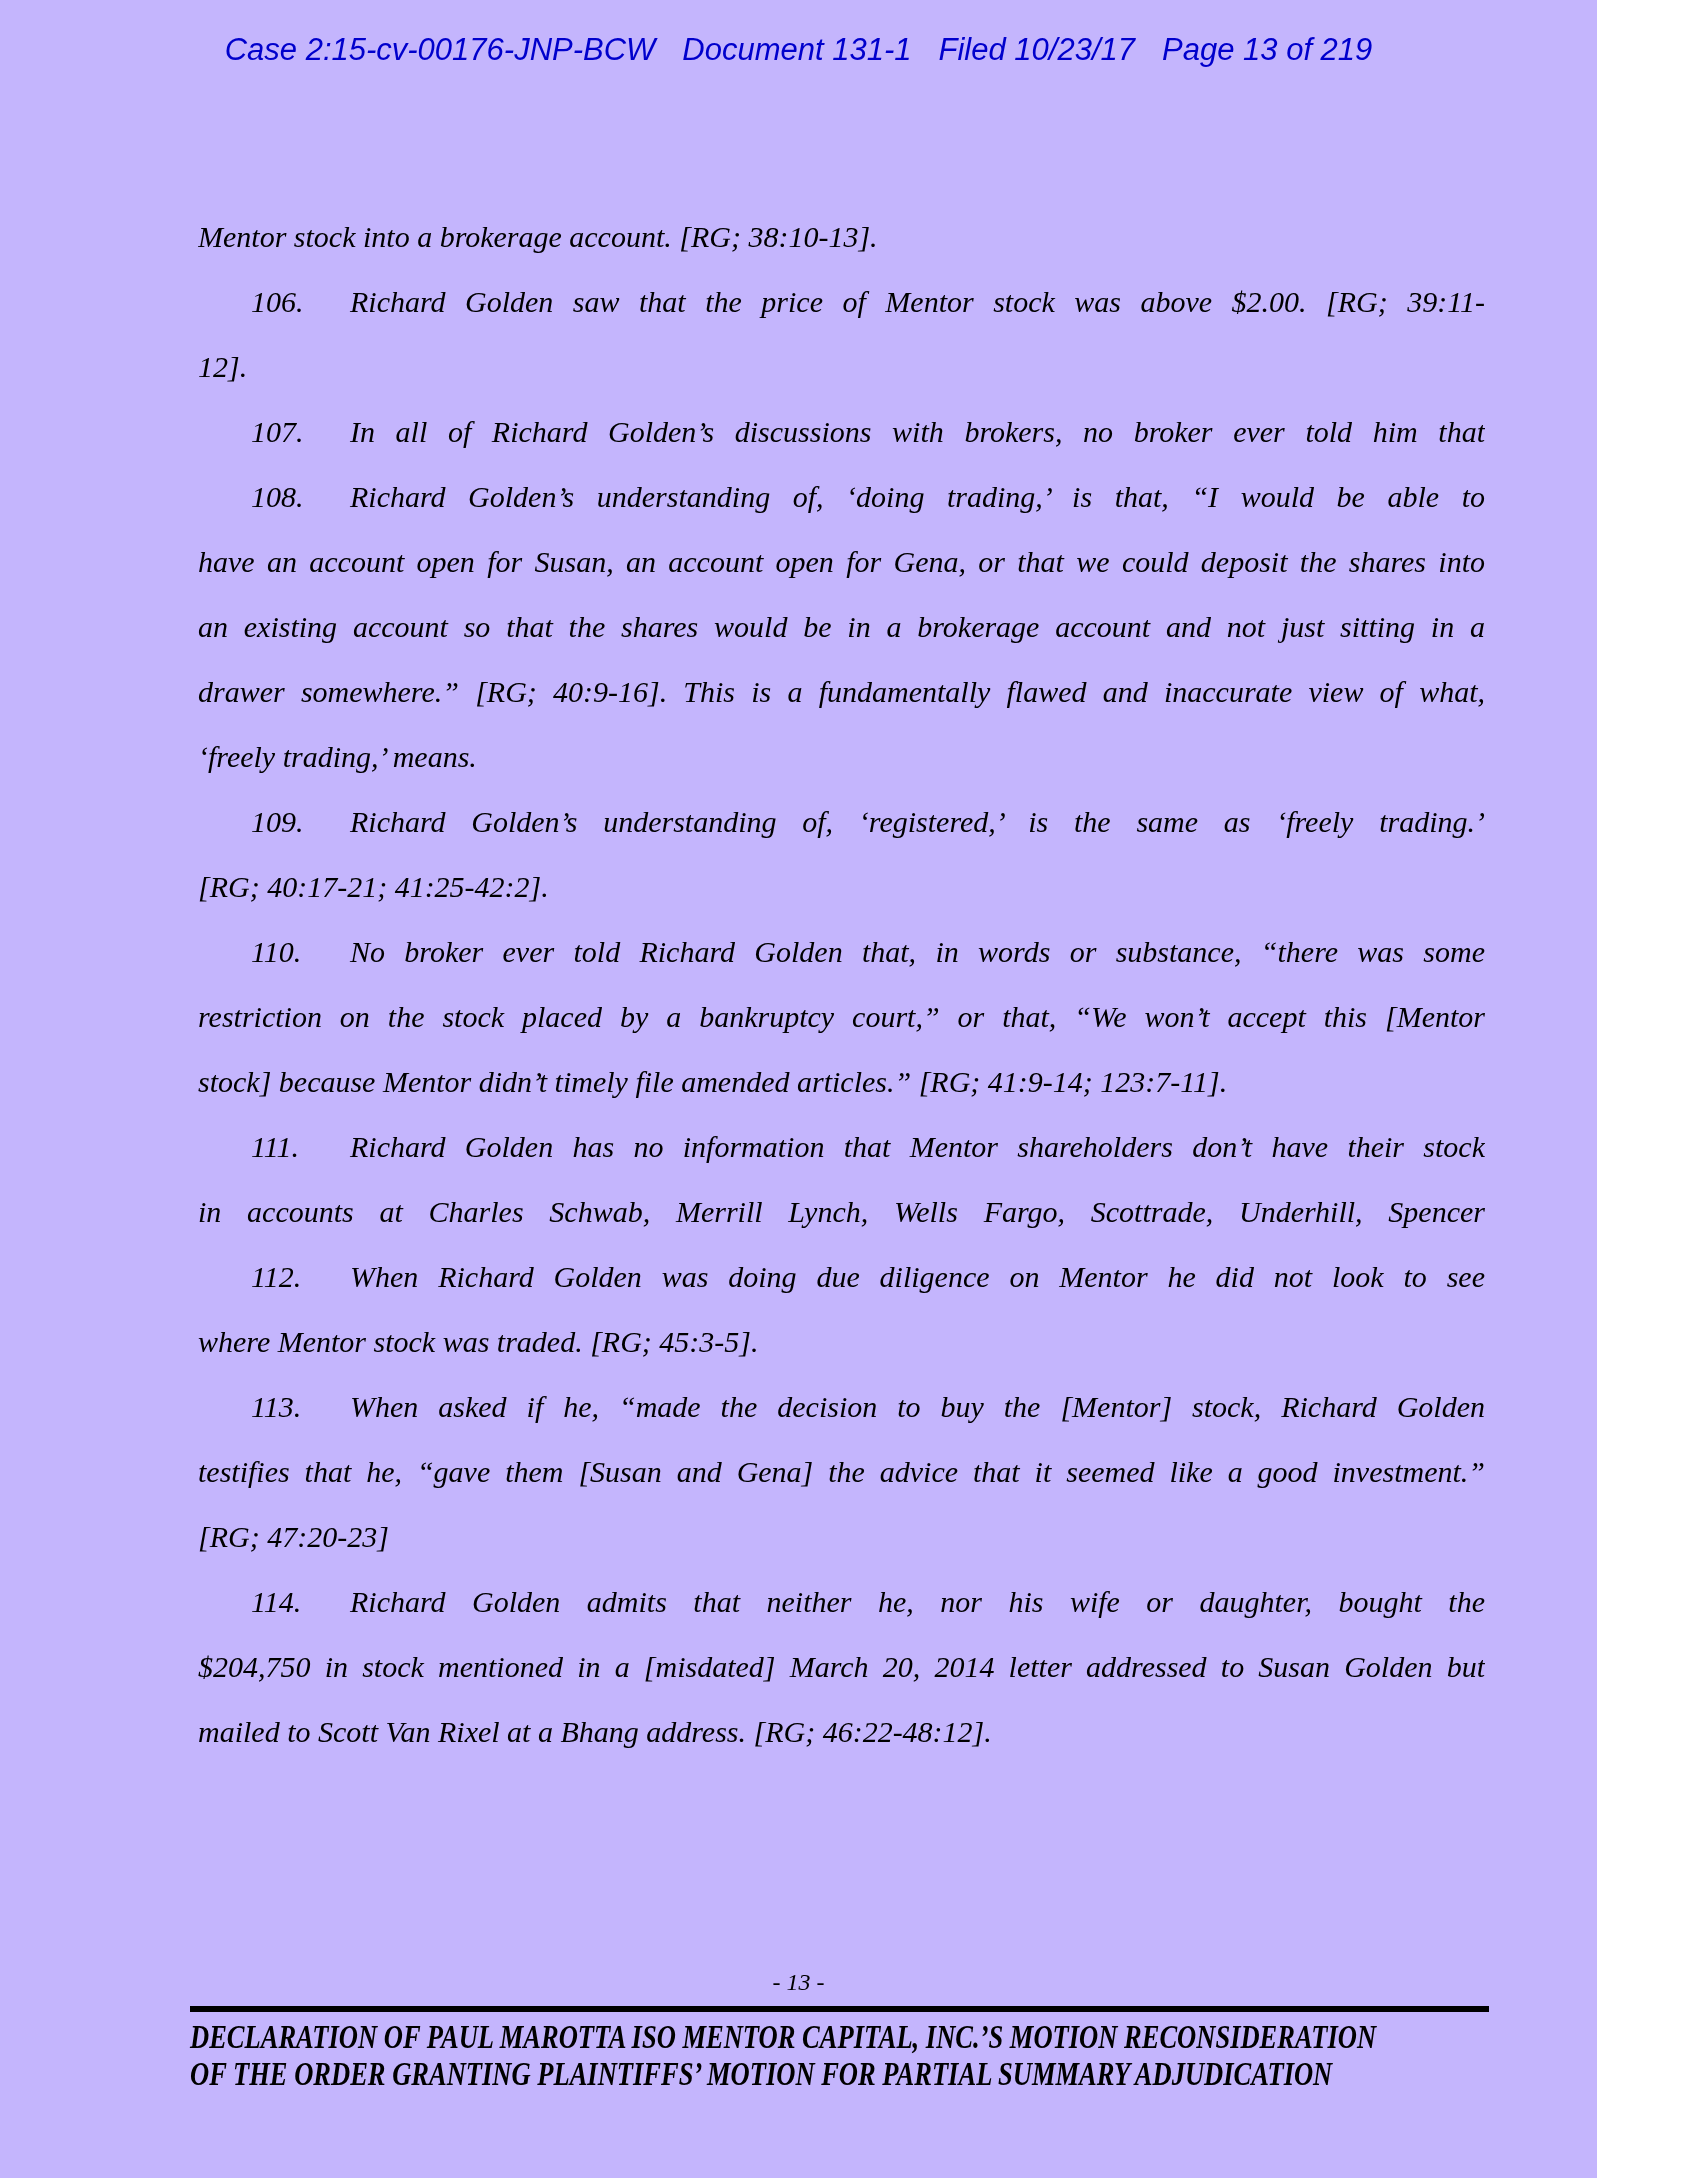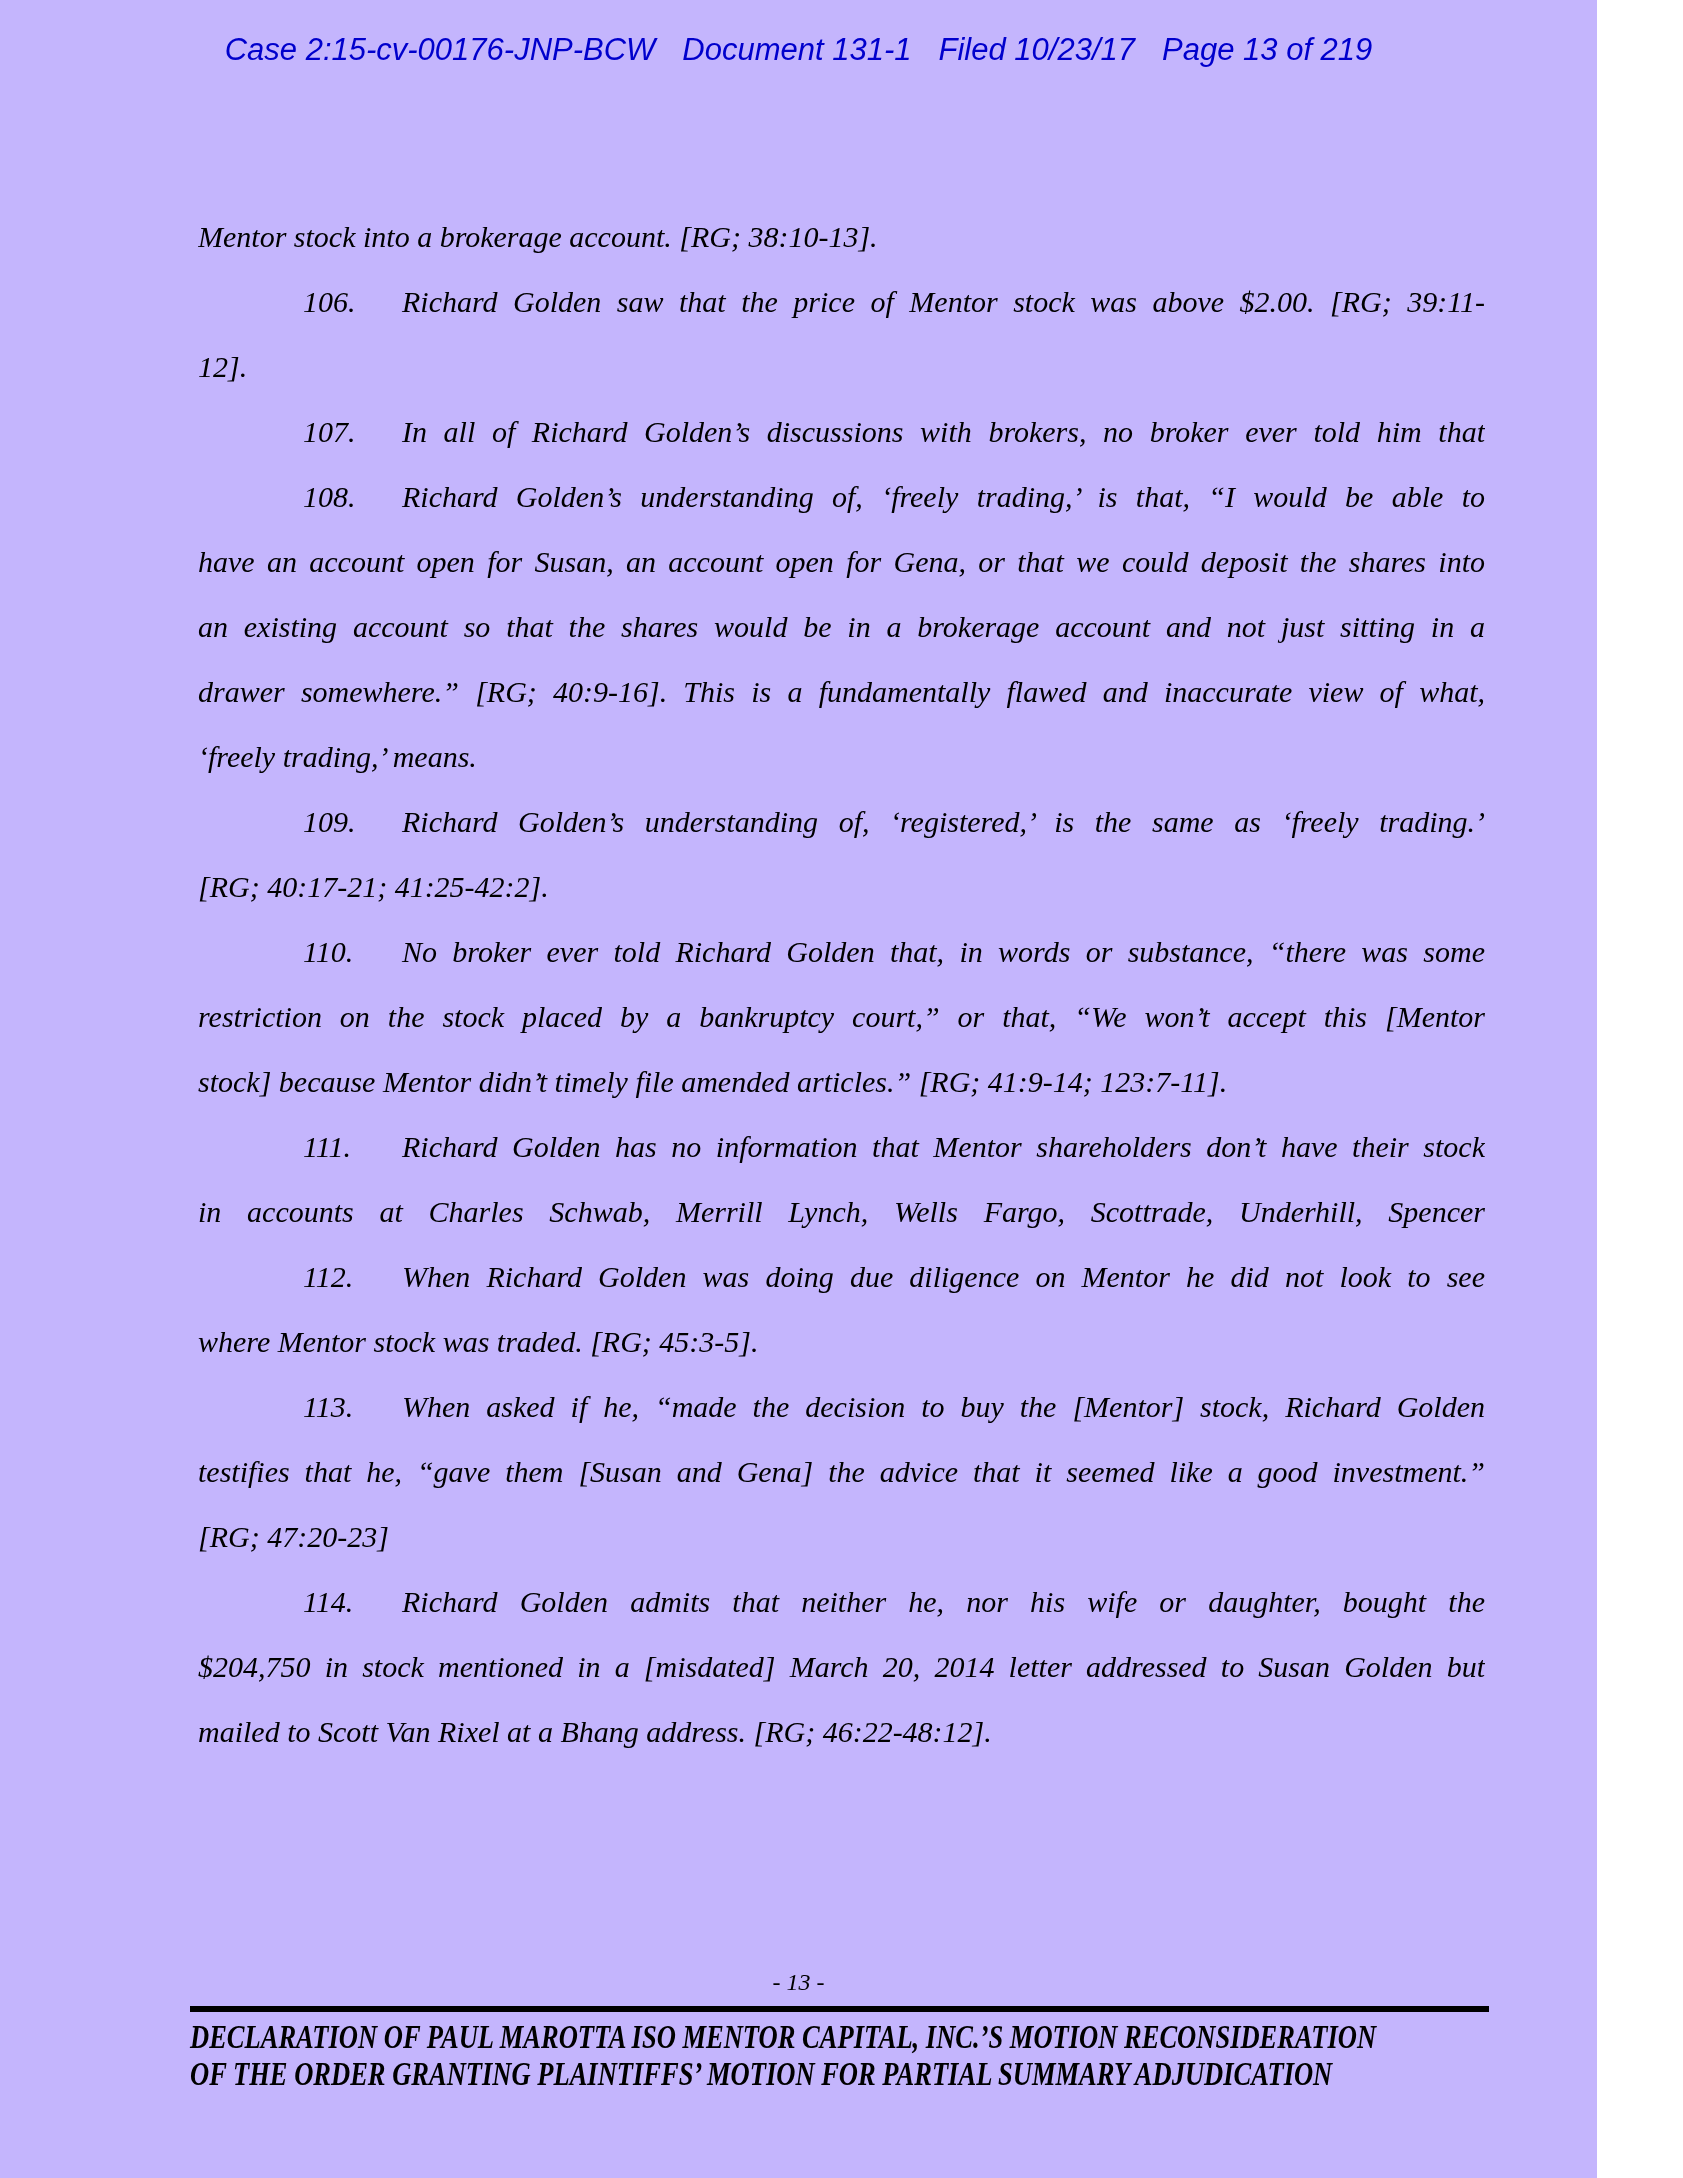--- a/index.html
+++ b/index.html
@@ -41,21 +41,21 @@
     text-align-last:left;
     white-space:normal;
   }
   .line.jl{
     -moz-text-align-last:justify;
     text-align-last:justify;
   }
   .pnum{
     display:inline-block;
     width:99px;
-    margin-left:105px;
+    margin-left:53px;
   }
 
   
   .page-number{
     position:absolute;
     left:0;right:0;top:1963px;
     text-align:center;
     font-size:24px;line-height:38px;
   }
   .footer-rule{
@@ -88,21 +88,21 @@
     <span>Document 131-1</span>
     <span>Filed 10/23/17</span>
     <span>Page 13 of 219</span>
   </div>
 
   <div class="doc-body">
     <div class="line"><span>Mentor stock into a brokerage account.  [RG; 38:10-13].</span></div>
     <div class="line jl"><span class="pnum">106.</span><span>Richard Golden saw that the price of Mentor stock was above $2.00.  [RG; 39:11-</span></div>
     <div class="line"><span>12].</span></div>
     <div class="line jl"><span class="pnum">107.</span><span>In all of Richard Golden’s discussions with brokers, no broker ever told him that</span></div>
-    <div class="line jl"><span class="pnum">108.</span><span>Richard Golden’s understanding of, ‘freely trading,’ is that, “I would be able to</span></div>
+    <div class="line jl"><span class="pnum">108.</span><span>Richard Golden’s understanding of, ‘doing trading,’ is that, “I would be able to</span></div>
     <div class="line jl"><span>have an account open for Susan, an account open for Gena, or that we could deposit the shares into</span></div>
     <div class="line jl"><span>an existing account so that the shares would be in a brokerage account and not just sitting in a</span></div>
     <div class="line jl"><span>drawer somewhere.”  [RG; 40:9-16].  This is a fundamentally flawed and inaccurate view of what,</span></div>
     <div class="line"><span>‘freely trading,’ means.</span></div>
     <div class="line jl"><span class="pnum">109.</span><span>Richard Golden’s understanding of, ‘registered,’ is the same as ‘freely trading.’</span></div>
     <div class="line"><span>[RG; 40:17-21; 41:25-42:2].</span></div>
     <div class="line jl"><span class="pnum">110.</span><span>No broker ever told Richard Golden that, in words or substance, “there was some</span></div>
     <div class="line jl"><span>restriction on the stock placed by a bankruptcy court,” or that, “We won’t accept this [Mentor</span></div>
     <div class="line"><span>stock] because Mentor didn’t timely file amended articles.”  [RG; 41:9-14; 123:7-11].</span></div>
     <div class="line jl"><span class="pnum">111.</span><span>Richard Golden has no information that Mentor shareholders don’t have their stock</span></div>

